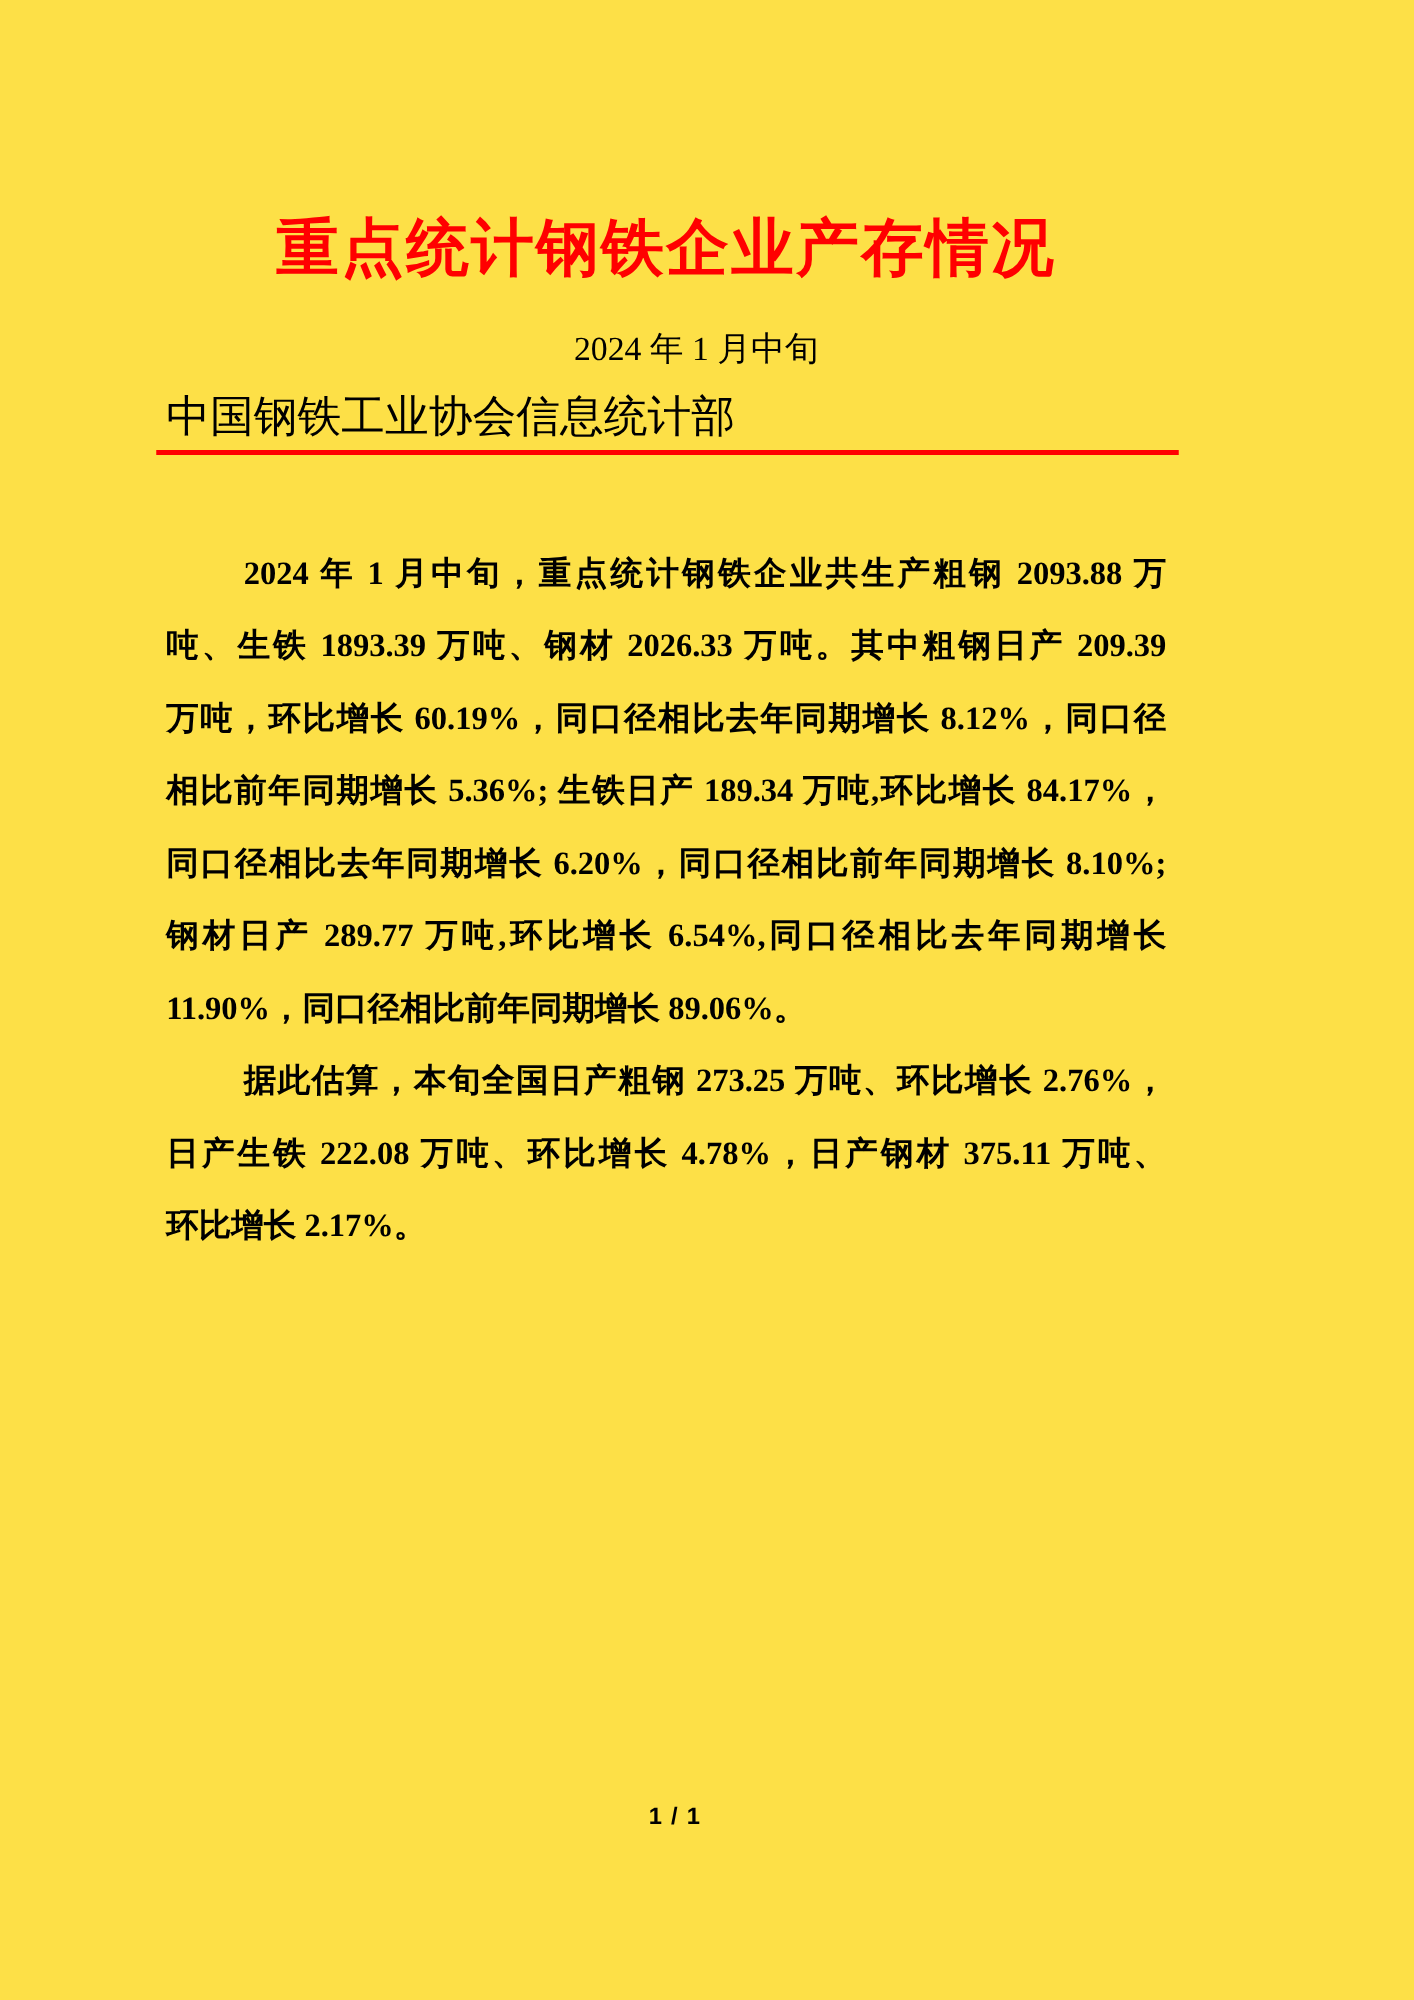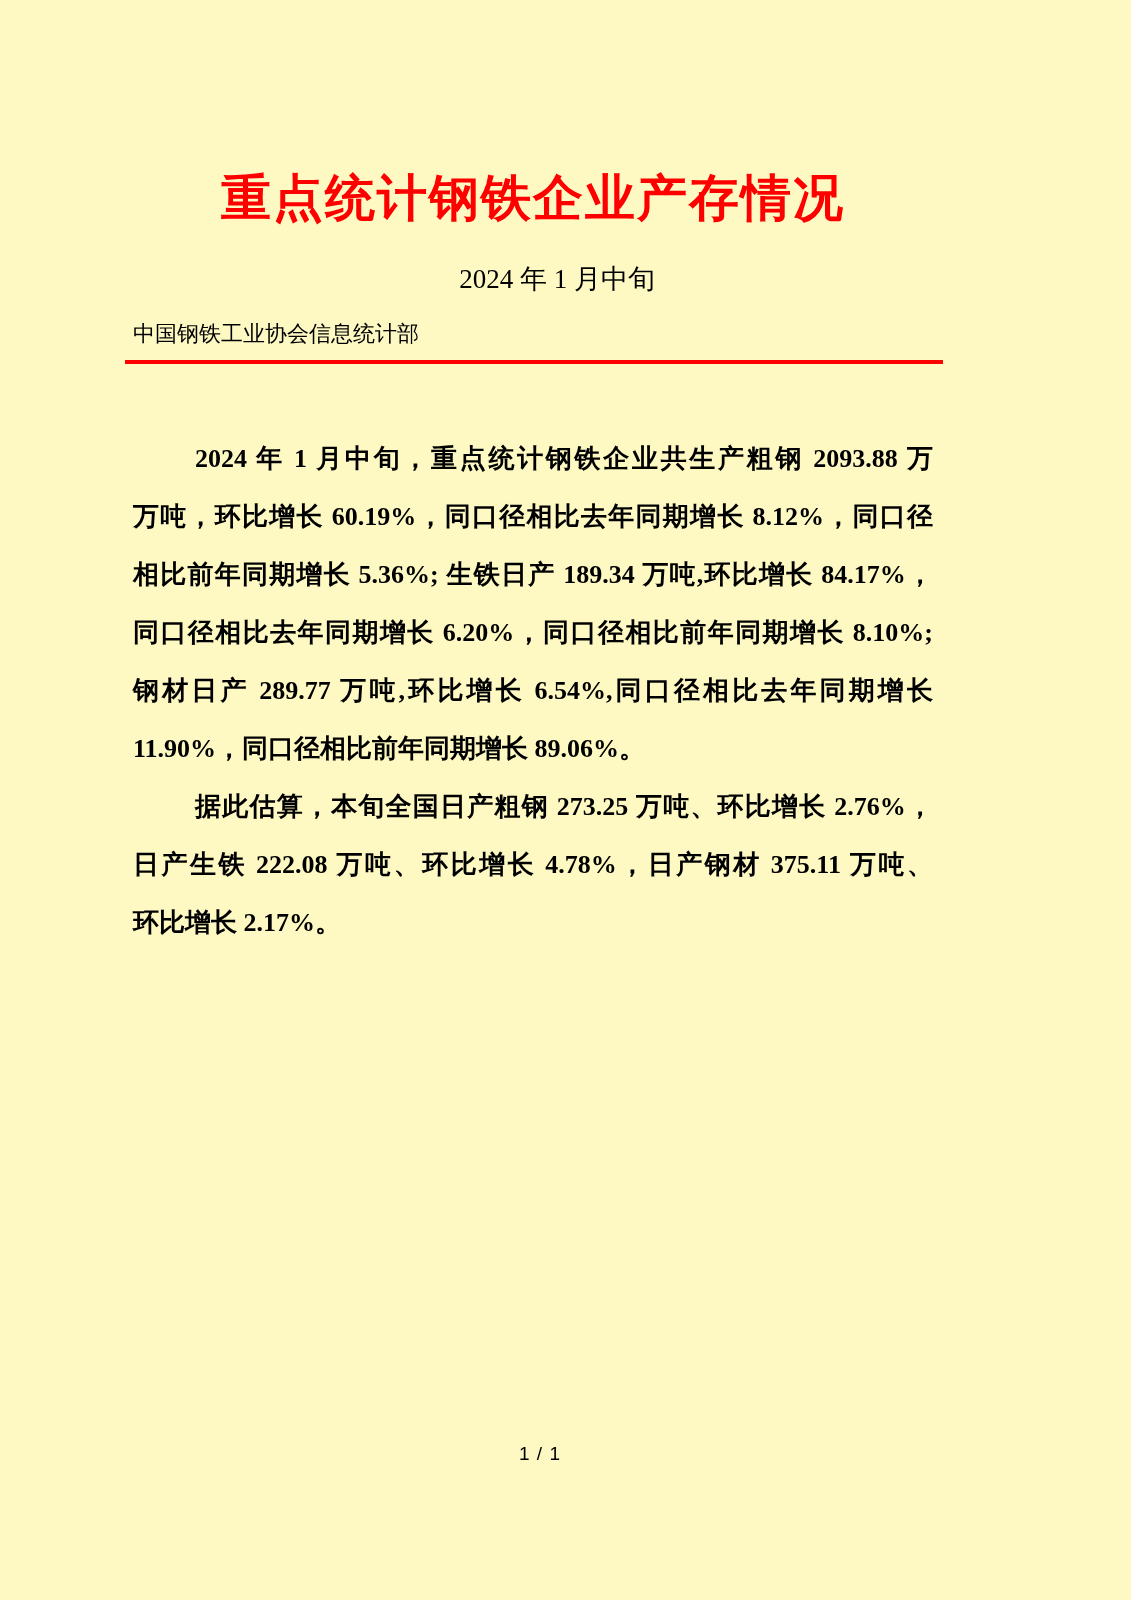--- a/index.html
+++ b/index.html
@@ -4,21 +4,21 @@
 <style>
   html, body {
     margin: 0;
     padding: 0;
     background: #ffffff;
   }
   .page {
     position: relative;
     width: 1131px;
     height: 1600px;
-    background: #fef9c3;
+    background: #fde047;
     overflow: hidden;
     color: #000000;
     font-family: "Liberation Serif", "DejaVu Serif", serif;
   }
   .doc-title {
     position: absolute;
     top: 166px;
     left: 133px;
     width: 800px;
     margin: 0;
@@ -37,21 +37,21 @@
     left: 0;
     width: 1114px;
     text-align: center;
     font-size: 27px;
     line-height: 36px;
   }
   .doc-org {
     position: absolute;
     top: 316px;
     left: 133px;
-    font-size: 22px;
+    font-size: 35px;
     line-height: 36px;
   }
   .red-rule {
     position: absolute;
     top: 360px;
     left: 125px;
     width: 818px;
     height: 4px;
     background: #ff0000;
   }
@@ -78,41 +78,42 @@
   .line.last {
     text-align-last: left;
   }
   .doc-footer {
     position: absolute;
     top: 1440px;
     left: 0;
     width: 1080px;
     text-align: center;
     font-family: "Liberation Sans", "DejaVu Sans", sans-serif;
-    font-weight: normal;
+    font-weight: bold;
     font-size: 19px;
     line-height: 28px;
     letter-spacing: 1px;
   }
 </style>
 </head>
 <body>
 
 <div class="page">
   <h1 class="doc-title" style="color: rgb(255, 0, 0);">重点统计钢铁企业产存情况</h1>
 
   <div class="doc-subtitle">2024 年 1 月中旬</div>
 
   <div class="doc-org">中国钢铁工业协会信息统计部</div>
 
   <div class="red-rule" style="background: rgb(255, 0, 0);"></div>
 
   <div class="doc-body">
       <div class="paragraph">
         <div class="line first">2024 年 1 月中旬，重点统计钢铁企业共生产粗钢 2093.88 万</div>
+        <div class="line">吨、生铁 1893.39 万吨、钢材 2026.33 万吨。其中粗钢日产 209.39</div>
         <div class="line">万吨，环比增长 60.19%，同口径相比去年同期增长 8.12%，同口径</div>
         <div class="line">相比前年同期增长 5.36%; 生铁日产 189.34 万吨,环比增长 84.17%，</div>
         <div class="line">同口径相比去年同期增长 6.20%，同口径相比前年同期增长 8.10%;</div>
         <div class="line">钢材日产 289.77 万吨,环比增长 6.54%,同口径相比去年同期增长</div>
         <div class="line last">11.90%，同口径相比前年同期增长 89.06%。</div>
       </div>
       <div class="paragraph">
         <div class="line first">据此估算，本旬全国日产粗钢 273.25 万吨、环比增长 2.76%，</div>
         <div class="line">日产生铁 222.08 万吨、环比增长 4.78%，日产钢材 375.11 万吨、</div>
         <div class="line last">环比增长 2.17%。</div>

